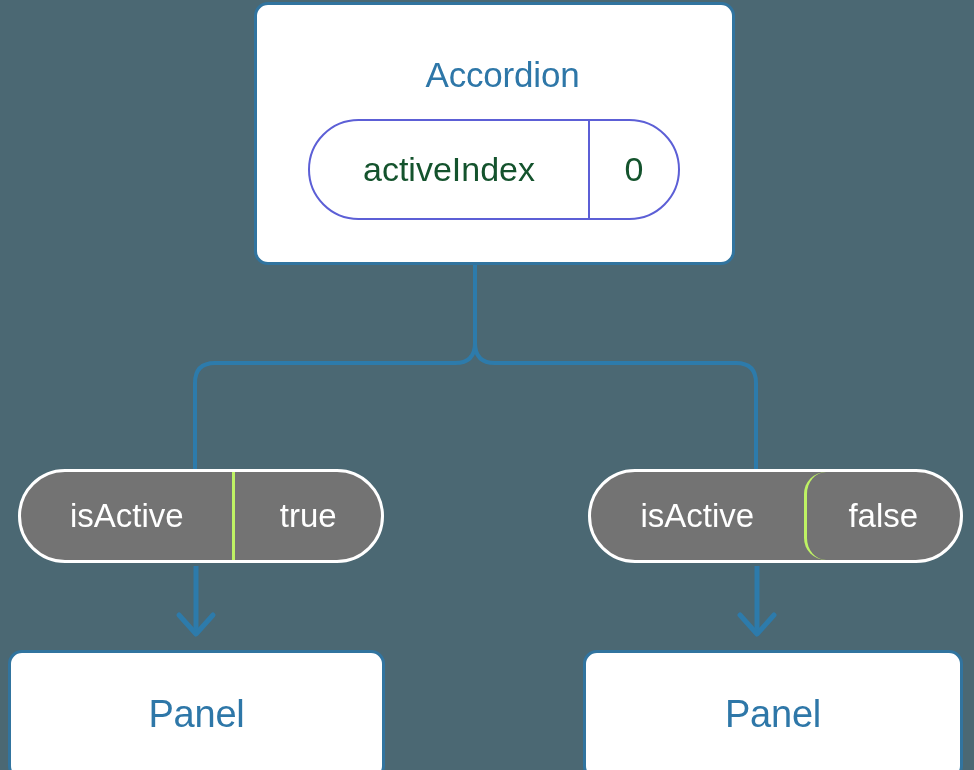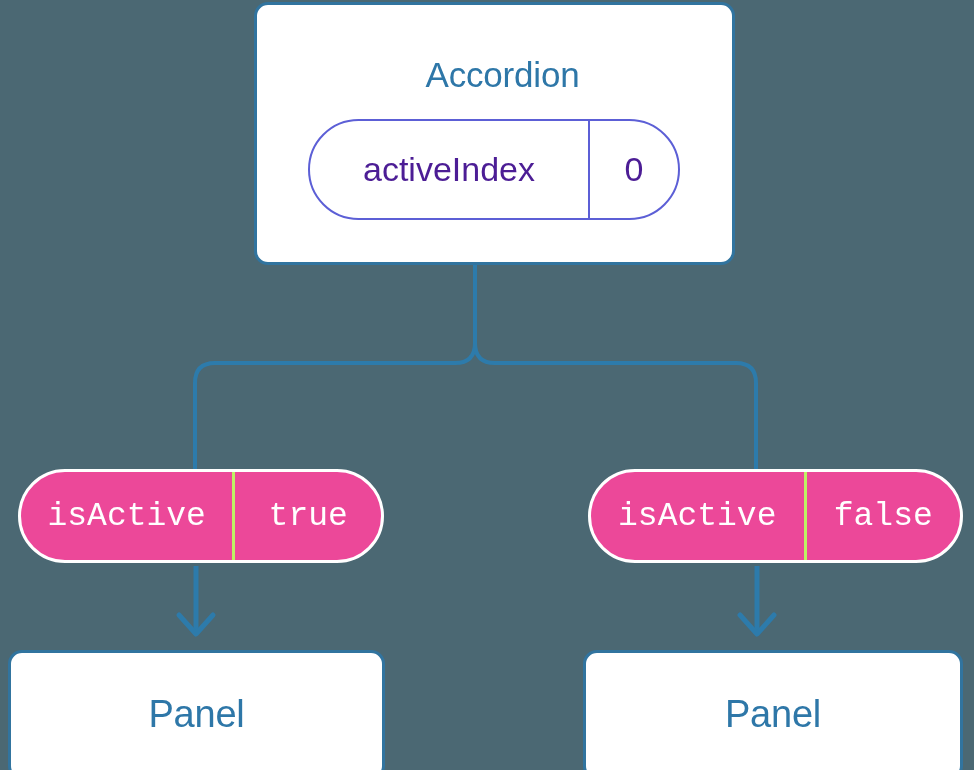--- a/index.html
+++ b/index.html
@@ -90,32 +90,31 @@
     white-space: nowrap;
   }
 
   
   .pill.outline {
     border: 2px solid #5c5fd6;
     background: #ffffff;
   }
   .pill.outline .pill-key,
   .pill.outline .pill-val {
-    color: #4c1d95;
+    color: #14532d;
     font-size: 34px;
   }
   .pill.outline .pill-val {
     border-left: 2px solid #5c5fd6;
   }
 
   
   .pill.solid {
-    background: #ec4899;
+    background: #737373;
     border: 3px solid #ffffff;
-    font-family: Liberation Mono, monospace;
   }
   .pill.solid .pill-key,
   .pill.solid .pill-val {
     color: #ffffff;
     font-size: 33px;
   }
   .pill.solid .pill-val {
     border-left: 3px solid #bef264;
   }
 
@@ -137,21 +136,21 @@
   #pill-left .pill-key { width: 215px; }
   #pill-left .pill-val { width: 151px; }
 
   #pill-right {
     left: 588px;
     top: 469px;
     width: 375px;
     height: 94px;
   }
   #pill-right .pill-key { width: 216px; }
-  #pill-right .pill-val { width: 159px; }
+  #pill-right .pill-val { width: 159px; border-radius: 22px; }
 </style>
 </head>
 <body>
 
 <div id="stage">
 
   <svg id="connectors" viewBox="0 0 974 770" width="974" height="770">
 
     <path d="M475,265 L475,343 Q475,363 455,363 L215,363 Q195,363 195,383 L195,469" fill="none" stroke="#2d7bab" stroke-width="4"></path>
     <path d="M475,265 L475,343 Q475,363 495,363 L736,363 Q756,363 756,383 L756,469" fill="none" stroke="#2d7bab" stroke-width="4"></path>

